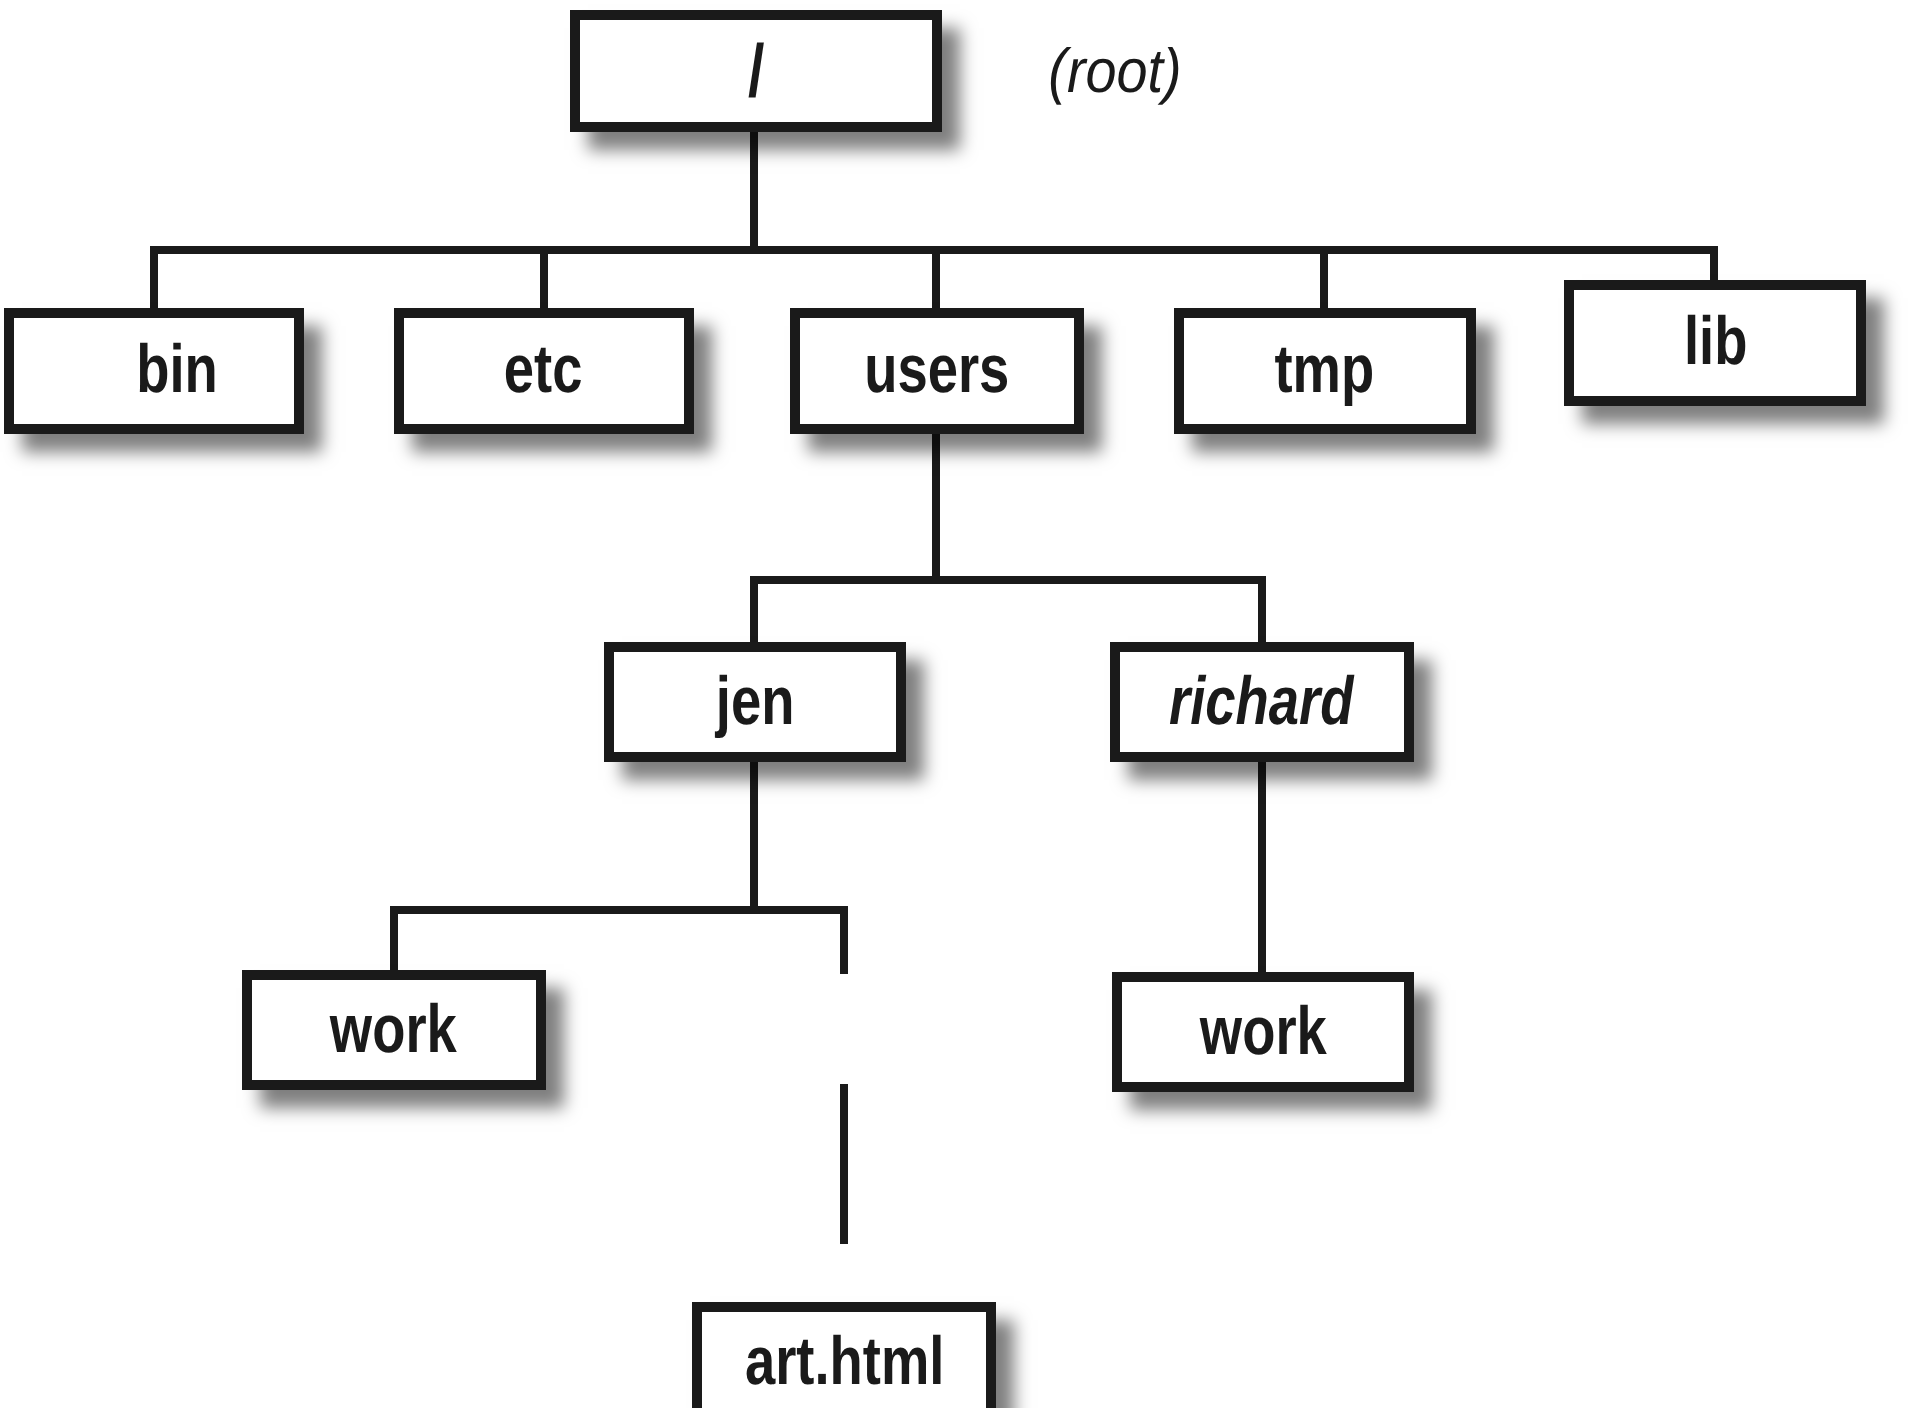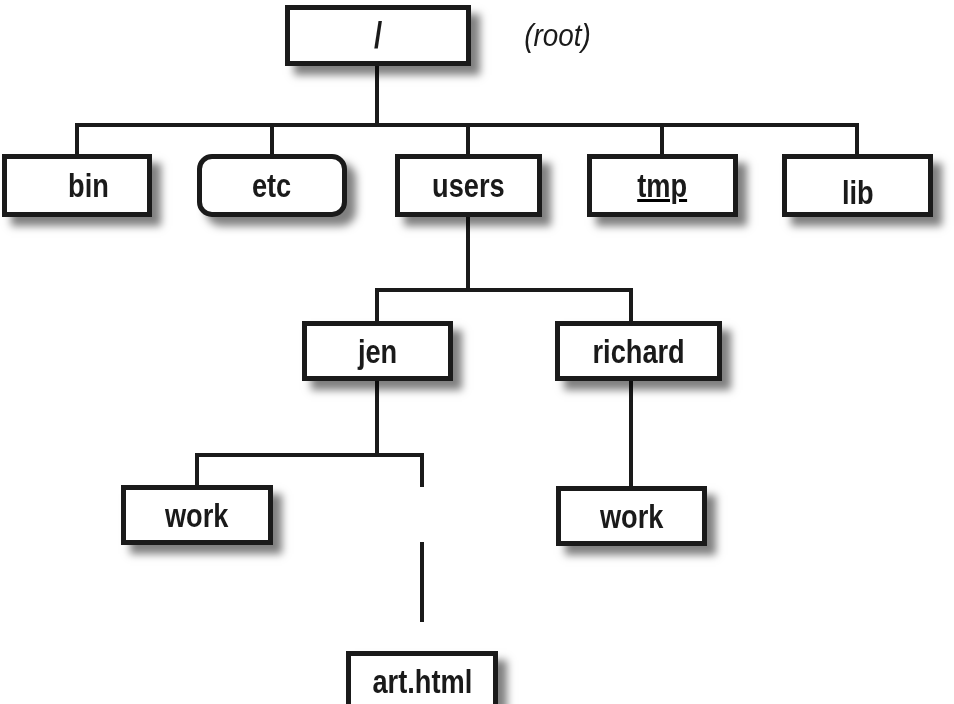--- a/index.html
+++ b/index.html
@@ -42,26 +42,26 @@
     font-weight:bold;
     font-size:34px;
     color:#1a1a1a;
     transform:scaleX(0.80);
     white-space:nowrap;
     letter-spacing:0;
   }
   .n-root   {left:285px;top:5px;width:186px;height:61px;}
   .n-root .lbl{font-size:37px;}
   .n-bin    {left:2px;top:154px;width:150px;height:63px;padding-left:22px;}
-  .n-etc    {left:197px;top:154px;width:150px;height:63px;border-radius:15px;}
+  .n-etc    {left:197px;top:154px;width:150px;height:63px;}
   .n-users  {left:395px;top:154px;width:147px;height:63px;justify-content:center;}
-  .n-tmp    {left:587px;top:154px;width:151px;height:63px;text-decoration:underline;}
-  .n-lib    {left:782px;top:154px;width:151px;height:63px;align-items:flex-end;}
+  .n-tmp    {left:587px;top:154px;width:151px;height:63px;}
+  .n-lib    {left:782px;top:140px;width:151px;height:63px;}
   .n-jen    {left:302px;top:321px;width:151px;height:60px;}
-  .n-richard{left:555px;top:321px;width:167px;height:60px;}
+  .n-richard{left:555px;top:321px;width:152px;height:60px;font-style:italic;}
   .n-work-jen{left:121px;top:485px;width:152px;height:60px;}
   .n-pers   {left:347px;top:485px;width:151px;height:60px;}
   .n-work-richard{left:556px;top:486px;width:151px;height:60px;}
   .n-art    {left:346px;top:620px;width:152px;height:61px;margin-top:31px;}
   
   .annotation{
     position:absolute;
     left:500px;top:14px;width:115px;height:44px;
     display:flex;align-items:center;justify-content:center;
     font-style:italic;

